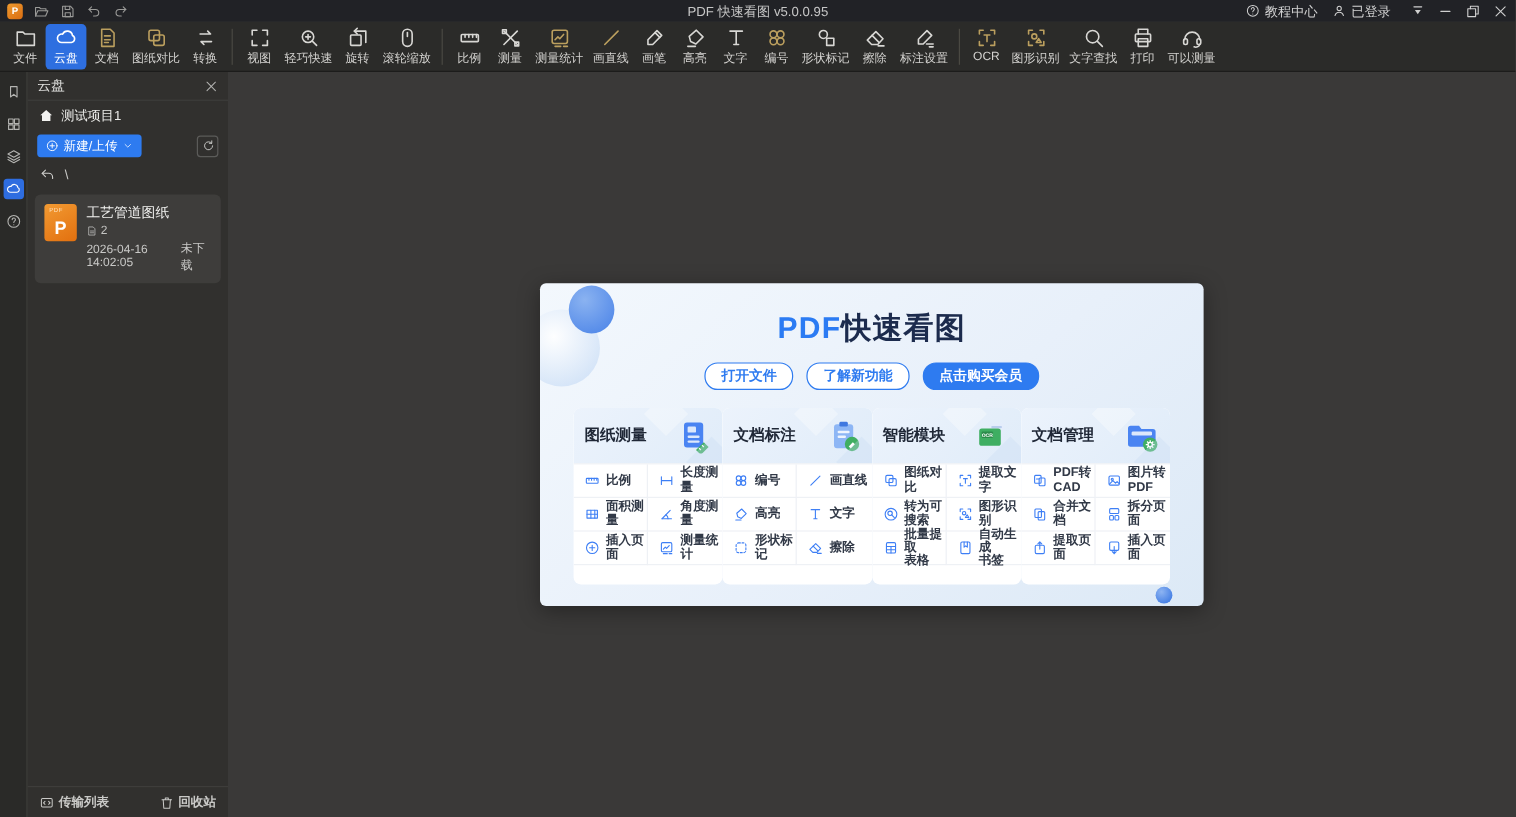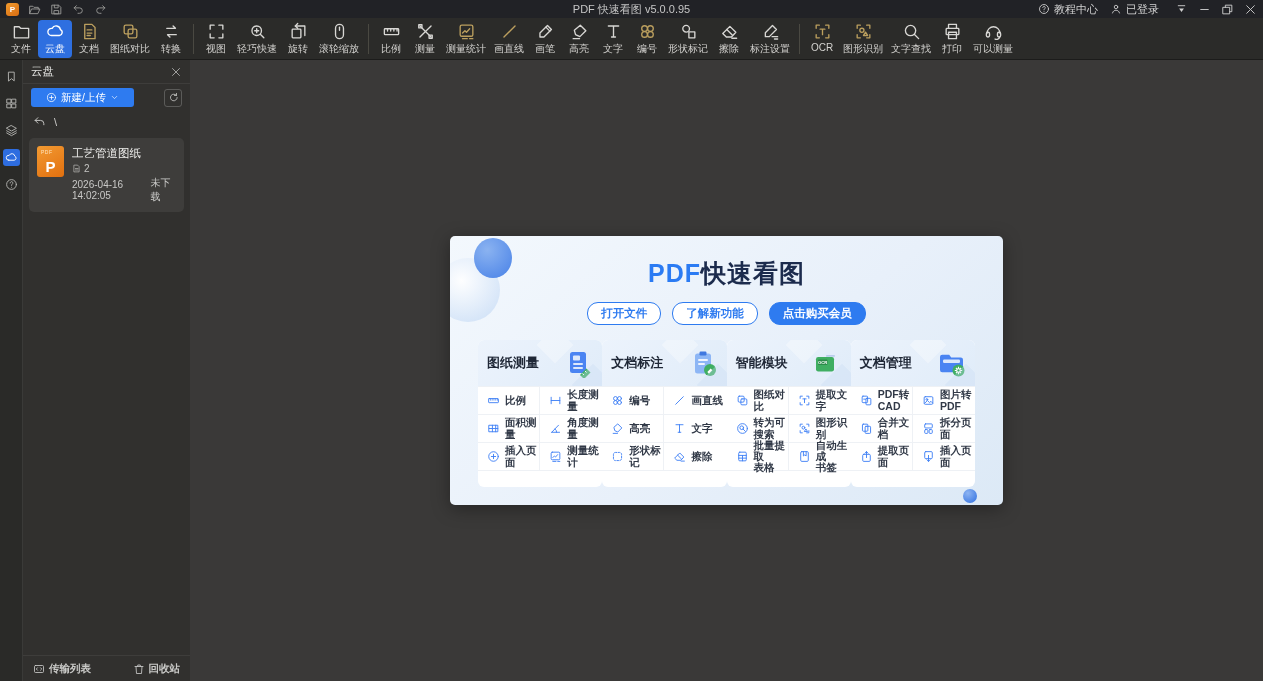--- a/index.html
+++ b/index.html
@@ -38,21 +38,21 @@
   .rail-item { width:17px; height:17px; color:#b5b5b2; display:flex; align-items:center; justify-content:center; border-radius:3px; }
   .rail-item.active { background:#2e6de0; color:#fff; }
   .rail-item svg, .rail-item { flex:none; }
 
   .panel { width:168px; background:#31302e; border-left:1px solid #3a3a38; display:flex; flex-direction:column; flex:0 0 auto; color:#ddd; }
   .panel-header { height:24px; display:flex; align-items:center; padding:0 8px; border-bottom:1px solid #3e3d3b; font-size:11.5px; color:#e2e2e0; }
   .panel-close { margin-left:auto; width:12px; height:12px; color:#b4b4b2; }
   .panel-home { height:24px; display:flex; align-items:center; gap:6px; padding:0 9px; font-size:11px; color:#ececea; }
   .home-ic { width:13px; height:13px; color:#f2f2f0; }
   .panel-actions { display:flex; align-items:center; padding:4px 8px 2px; }
-  .btn-newupload { display:flex; align-items:center; gap:4px; background:#2e7bf0; color:#fff; border:none; border-radius:3px; height:19px; padding:0 15px; font-size:10.5px; font-family:inherit; }
+  .btn-newupload { display:flex; align-items:center; gap:4px; background:#2e7bf0; color:#fff; border:none; border-radius:3px; height:19px; padding:0 7px; font-size:10.5px; font-family:inherit; }
   .btn-newupload .mi { width:11px; height:11px; }
   .btn-newupload .chev { width:9px; height:9px; }
   .btn-refresh { margin-left:auto; width:18px; height:18px; border:1px solid #85858380; border-radius:3px; background:transparent; color:#cfcfcd; display:flex; align-items:center; justify-content:center; }
   .btn-refresh .mi { width:11px; height:11px; }
   .panel-path { display:flex; align-items:center; gap:8px; padding:6px 10px 4px; font-size:11px; color:#cfcfcd; }
   .panel-path .mi { width:13px; height:13px; }
   .file-card { margin:6px 6px 0; background:#3e3d3b; border-radius:5px; padding:8px 8px; display:flex; gap:8px; }
   .pdf-badge { width:27px; height:31px; border-radius:3px; background:linear-gradient(150deg,#f29a32,#e2700f); position:relative; flex:0 0 auto; display:flex; align-items:flex-end; justify-content:center; }
   .pdf-badge .p { color:#fff; font-weight:bold; font-size:15px; line-height:1; margin-bottom:3px; }
   .pdf-badge .tag { position:absolute; top:3px; left:4px; font-size:5px; color:#ffe2bd; letter-spacing:.5px; }
@@ -475,20 +475,28 @@
 
     <div class="panel">
       <div class="panel-header">
         <span>云盘</span>
         <span class="panel-close">
             <svg viewBox="0 0 24 24" fill="none" stroke="currentColor" stroke-width="1.7" stroke-linecap="round" stroke-linejoin="round">
               <path d="M5 5l14 14M19 5L5 19"></path>
             </svg>
           </span>
       </div>
+      <div class="panel-home">
+        <span class="home-ic">
+            <svg viewBox="0 0 24 24" fill="none" stroke="currentColor" stroke-width="1.7" stroke-linecap="round" stroke-linejoin="round">
+              <path d="M3 11l9-8 9 8h-2.5v9h-13v-9z" fill="currentColor" stroke="none"></path>
+            </svg>
+          </span>
+        <span>测试项目1</span>
+      </div>
       <div class="panel-actions">
         <button class="btn-newupload">
           <span class="mi">
               <svg viewBox="0 0 24 24" fill="none" stroke="currentColor" stroke-width="1.7" stroke-linecap="round" stroke-linejoin="round">
                 <circle cx="12" cy="12" r="8.8"></circle>
                 <path d="M12 8v8M8 12h8"></path>
               </svg>
             </span>
           <span>新建/上传</span>
           <span class="mi chev">

